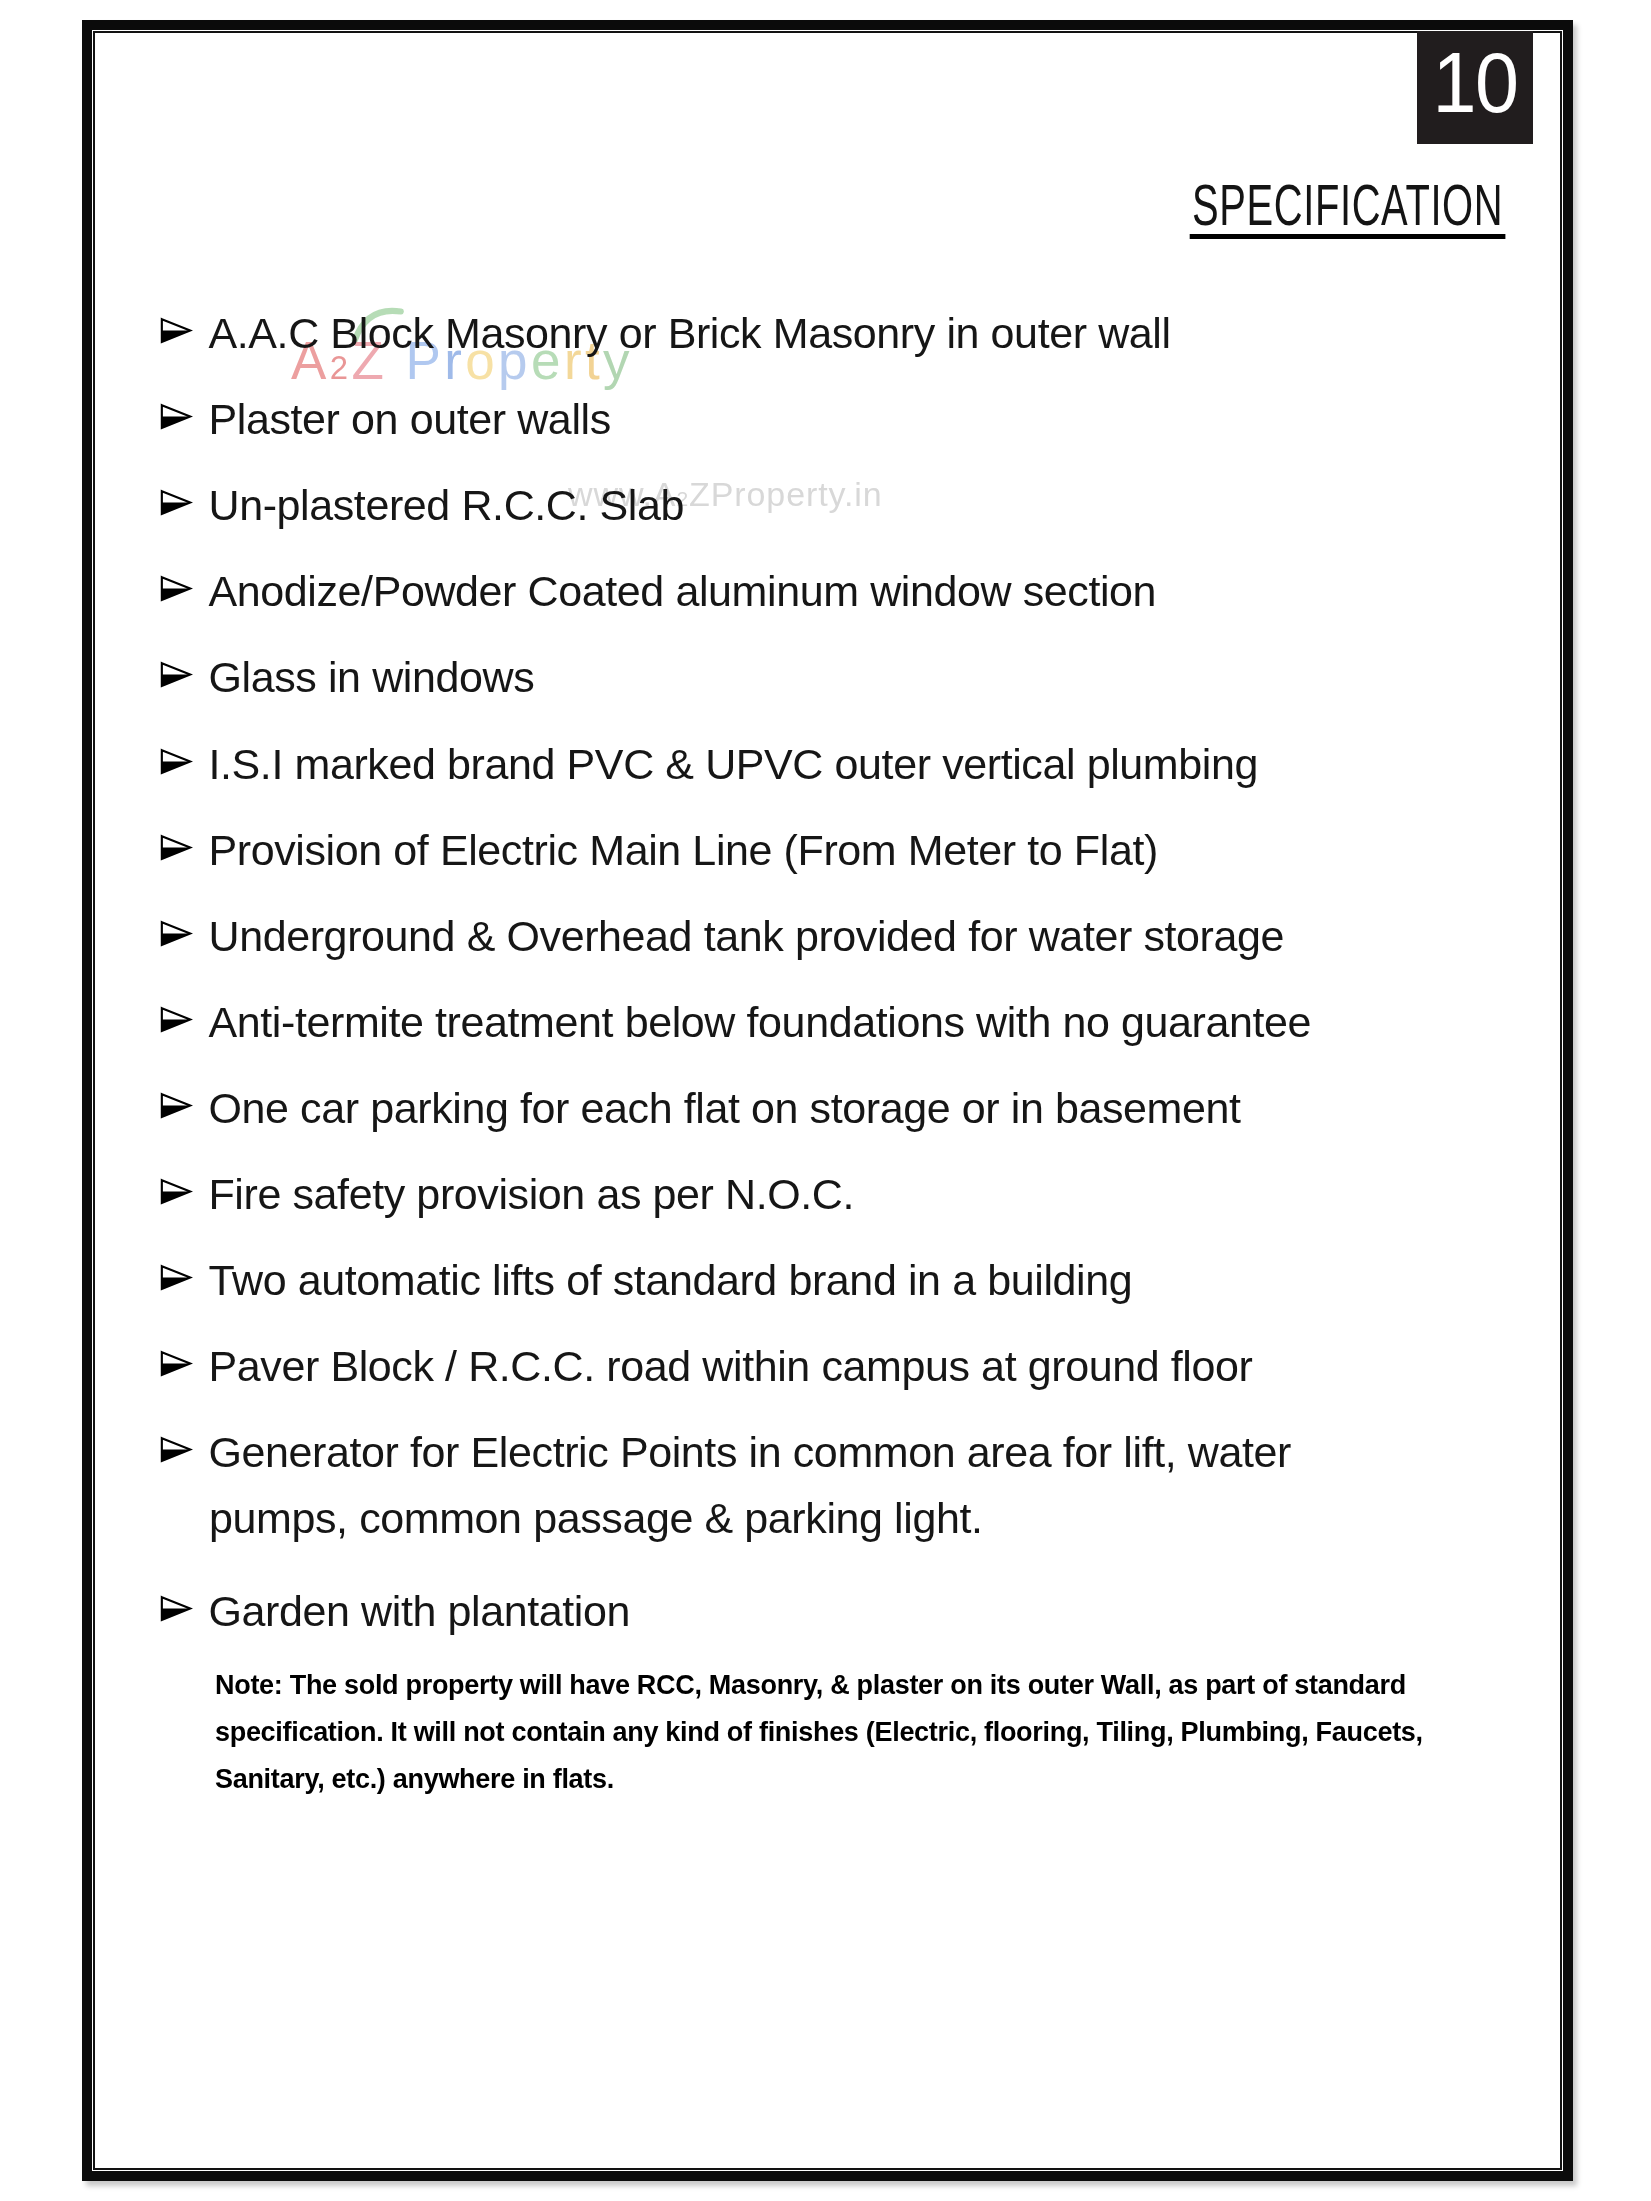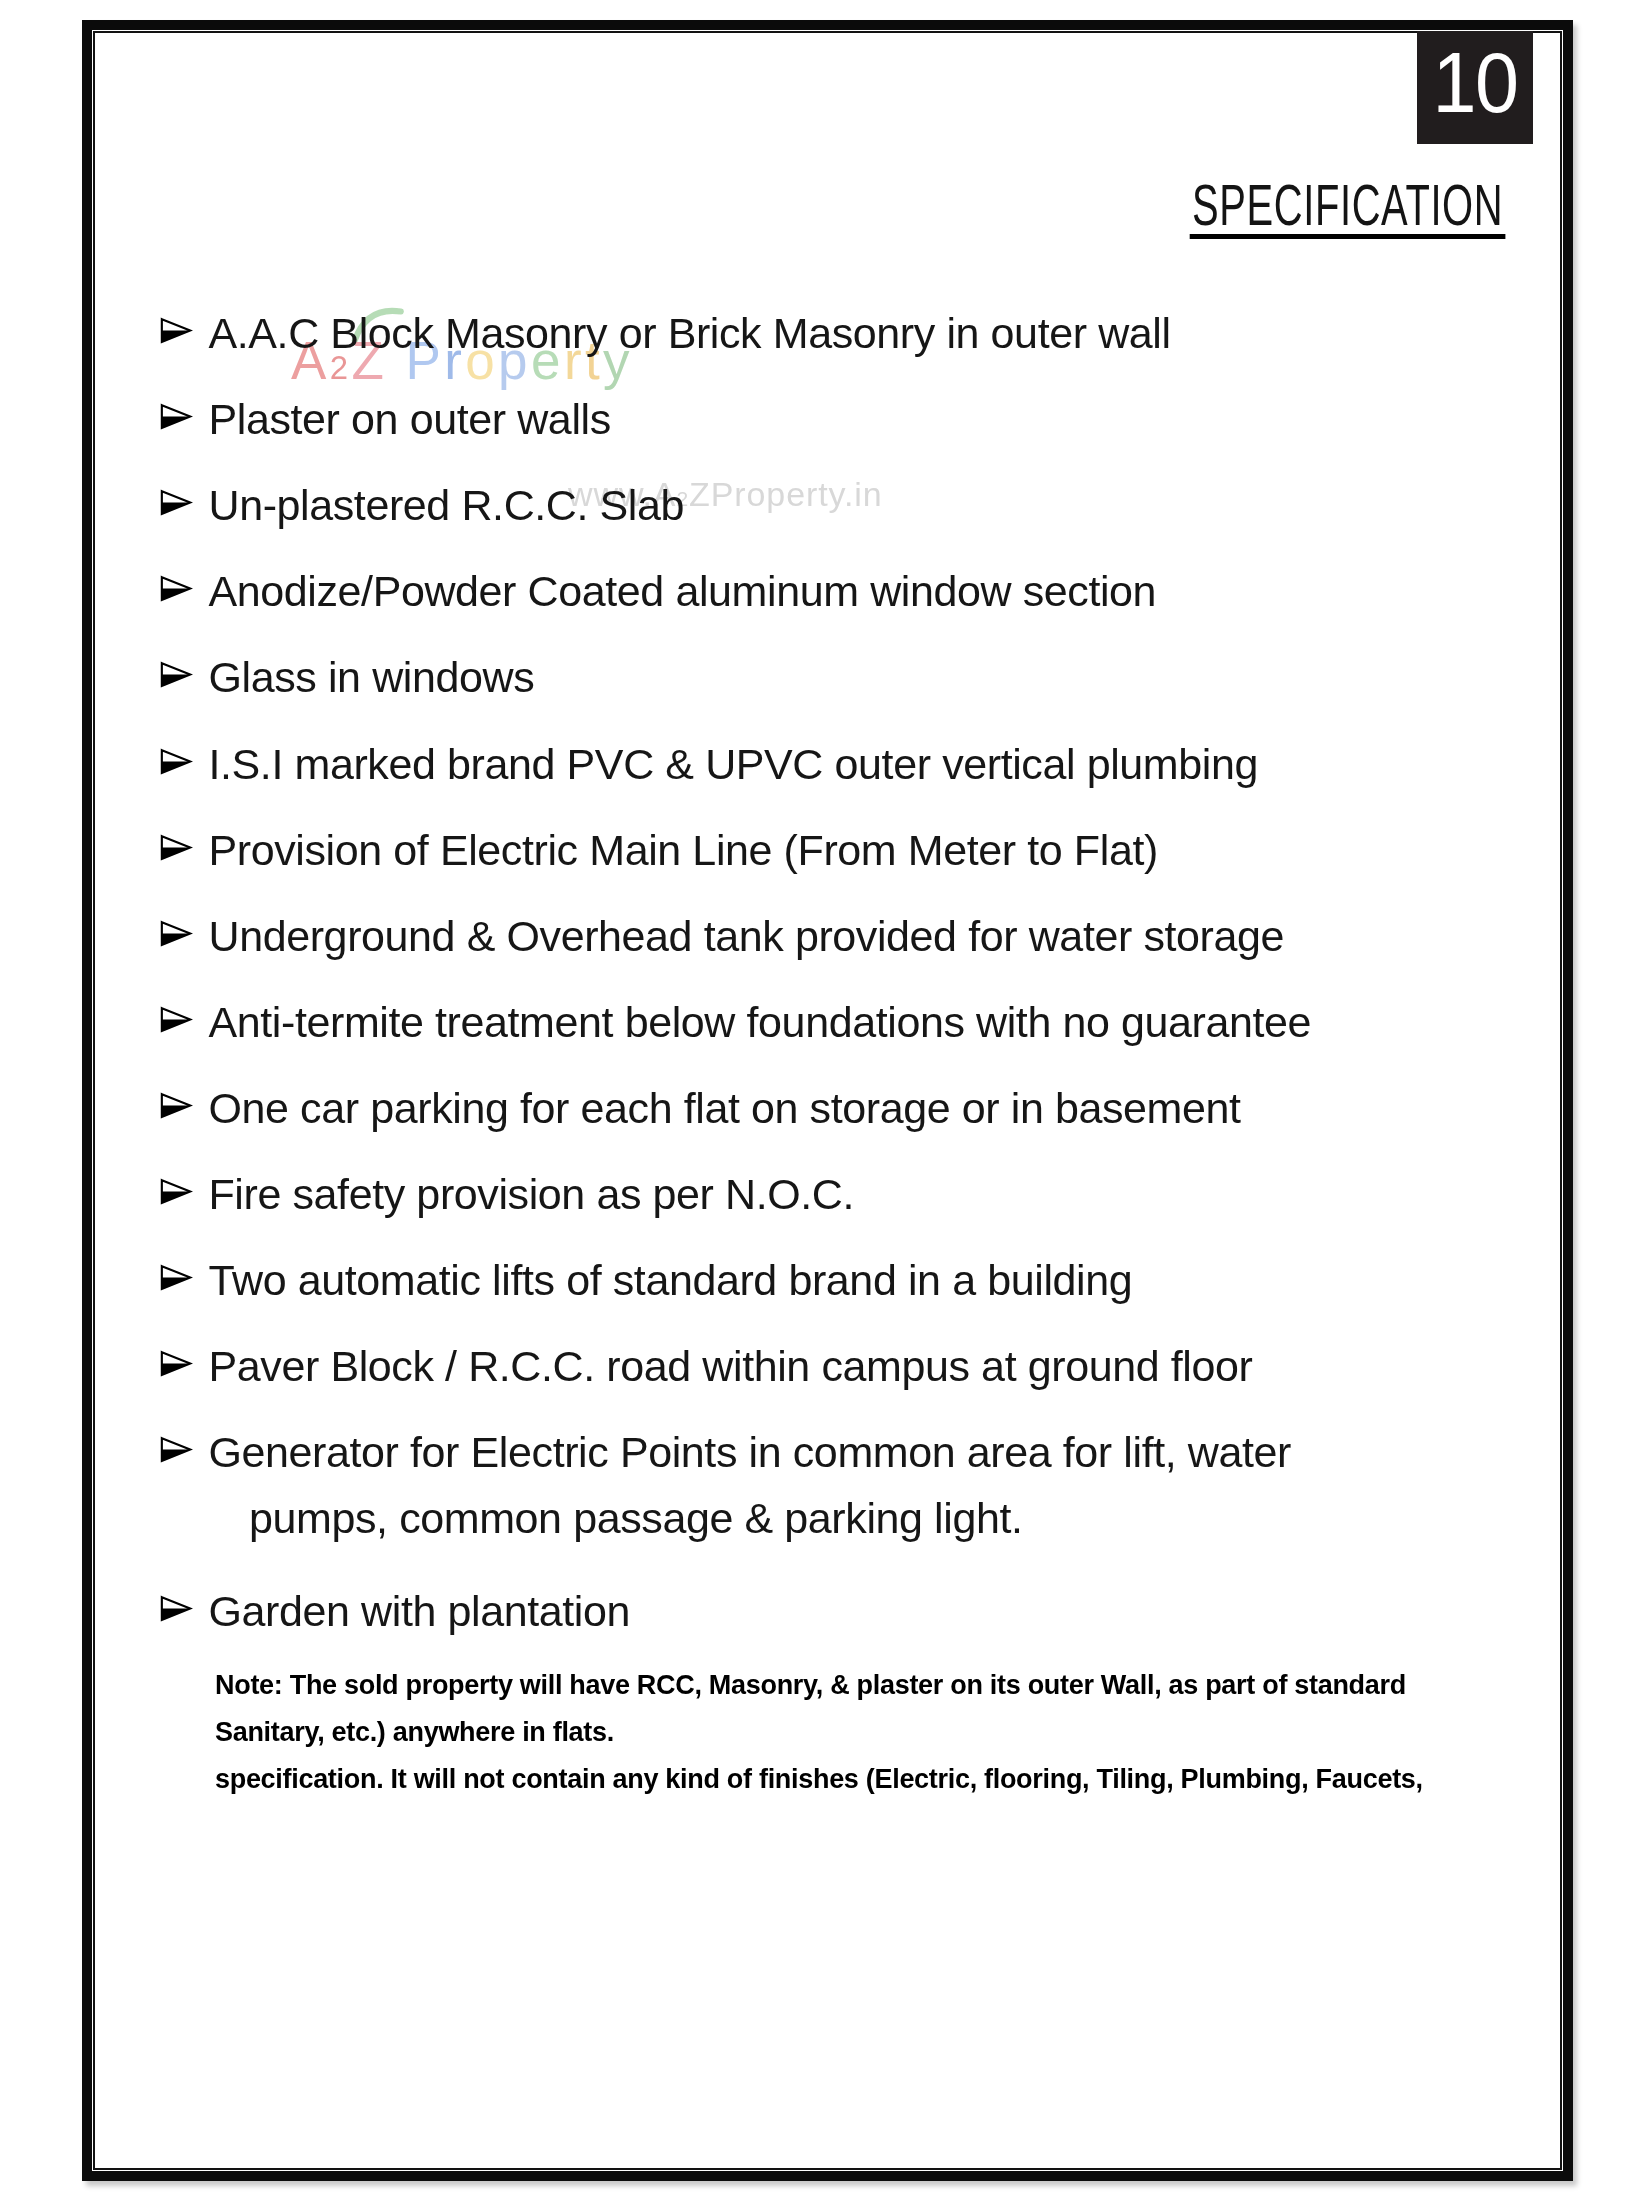--- a/index.html
+++ b/index.html
@@ -55,21 +55,21 @@
   .spec-item{
     position:absolute;left:159px;display:flex;align-items:flex-start;z-index:3;
   }
   .spec-item .bullet{flex:0 0 auto;margin:3.4px 15.5px 0 0;}
   .spec-item .li-text{
     font-size:43px;line-height:43px;color:#161616;white-space:nowrap;
     letter-spacing:-0.4px;
   }
   .cont-line{
     position:absolute;left:209px;font-size:43px;line-height:43px;color:#161616;
-    white-space:nowrap;letter-spacing:-0.4px;z-index:3;margin-left:40px;
+    white-space:nowrap;letter-spacing:-0.4px;z-index:3;
   }
   
   .note-block{
     position:absolute;left:215px;top:1662px;z-index:3;
     font-size:27px;line-height:47px;font-weight:700;color:#000000;
     letter-spacing:-0.3px;
   }
   .note-block div{white-space:nowrap;}
 </style>
 </head>
@@ -200,18 +200,18 @@
   <div class="spec-item" style="top:1590px">
     <svg class="bullet" width="34" height="31" viewBox="0 0 48 40">
         <path d="M4,4 L44,20 L4,36 Z" fill="#ffffff" stroke="#000" stroke-width="3"></path>
         <path d="M4,20 L44,20 L4,36 Z" fill="#000"></path>
       </svg>
     <span class="li-text">Garden with plantation</span>
   </div>
 
   <div class="note-block">
     <div>Note: The sold property will have RCC, Masonry, &amp; plaster on its outer Wall, as part of standard</div>
+    <div>specification. It will not contain any kind of finishes (Electric, flooring, Tiling, Plumbing, Faucets,</div>
     <div>Sanitary, etc.) anywhere in flats.</div>
-    <div>specification. It will not contain any kind of finishes (Electric, flooring, Tiling, Plumbing, Faucets,</div>
   </div>
 
 </div>
 
 
 </body></html>

